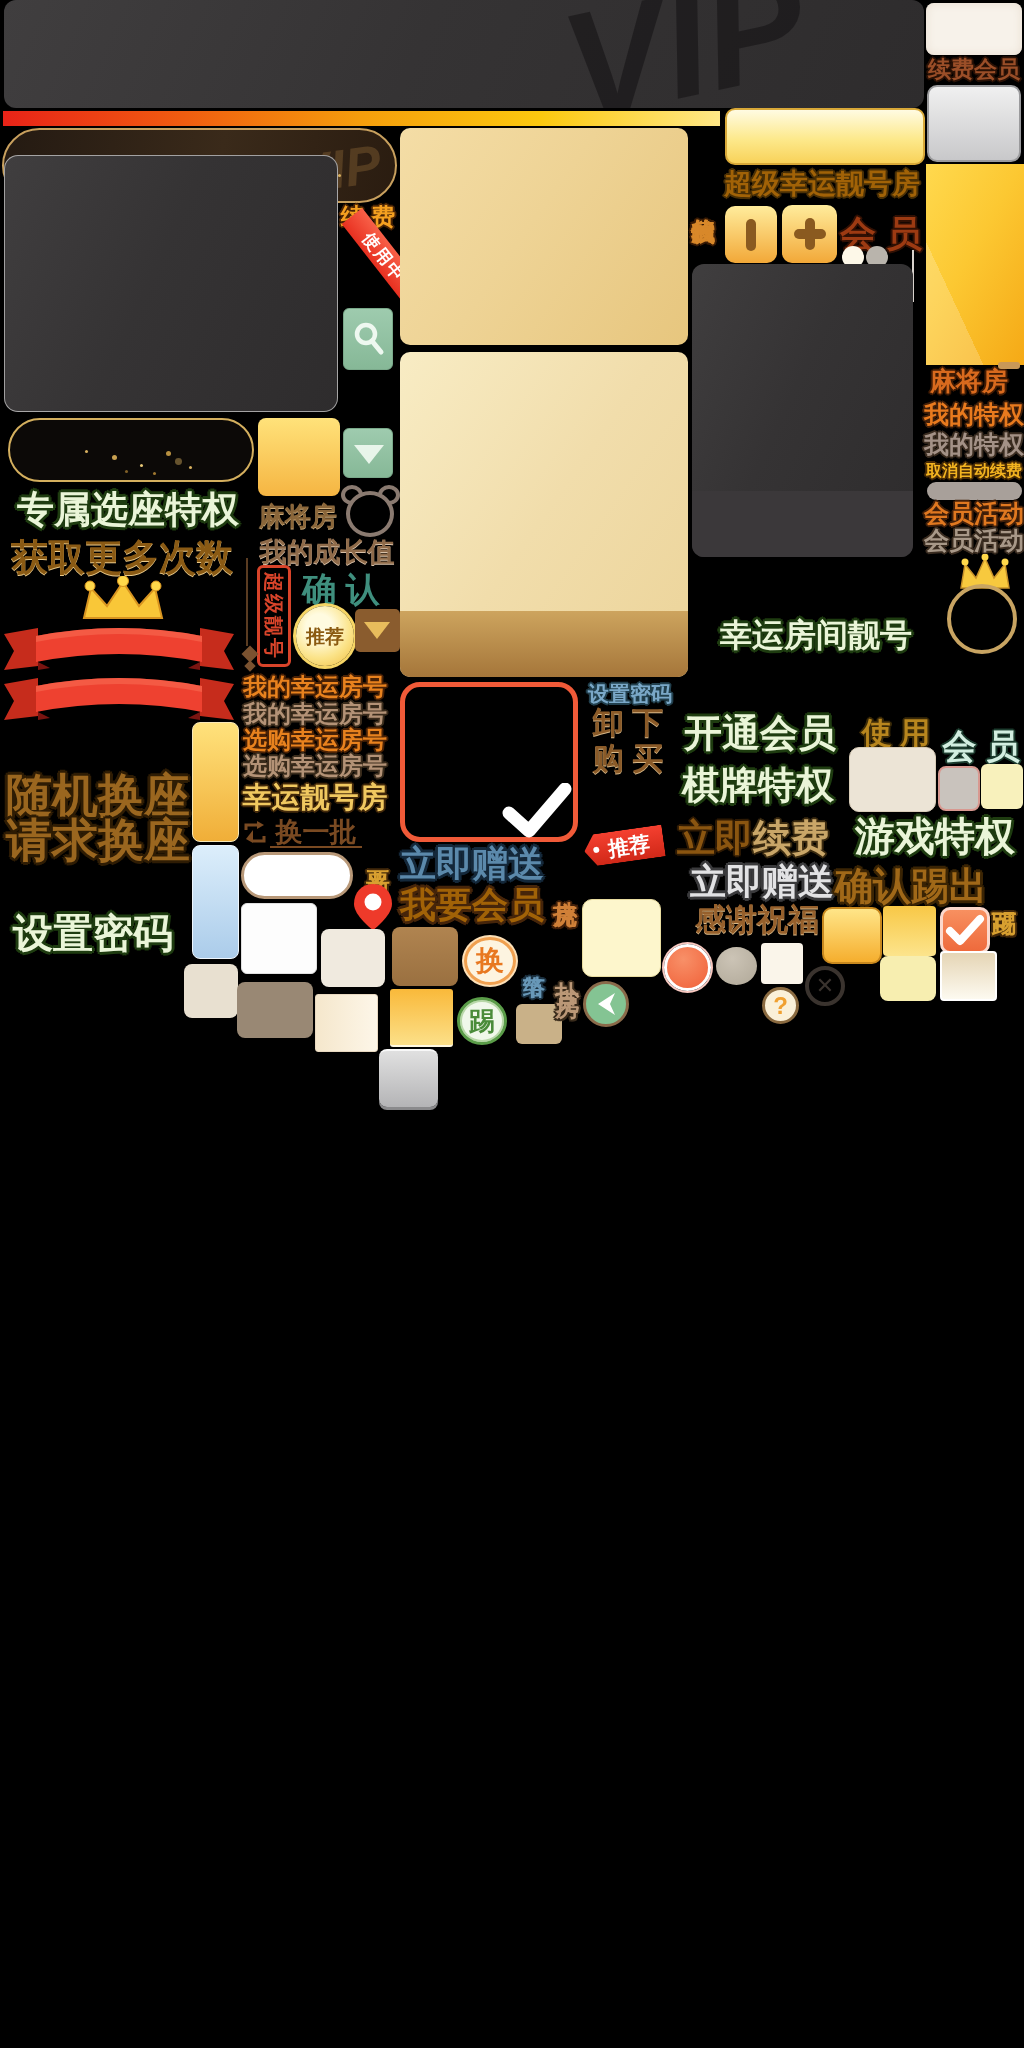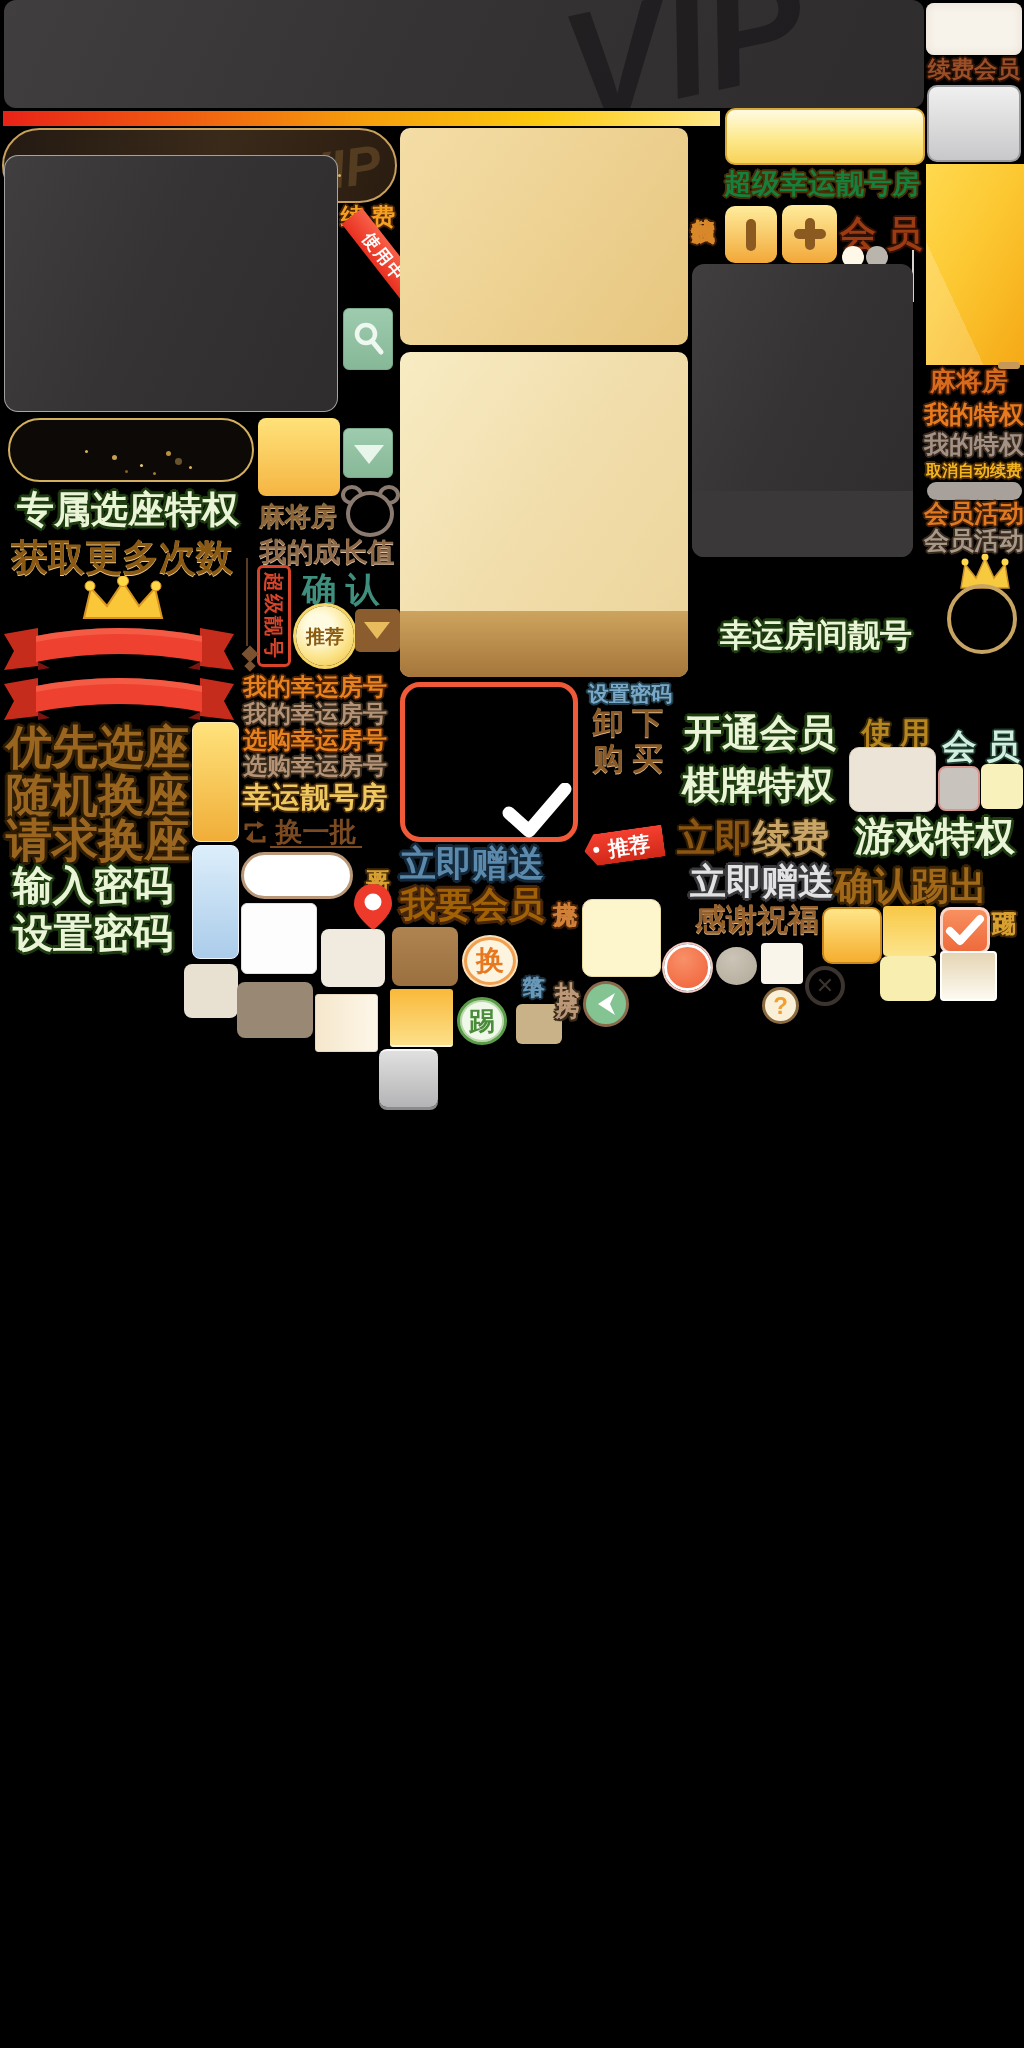--- a/index.html
+++ b/index.html
@@ -62,21 +62,21 @@
   </div>
 
   <div class="el goldpanel" style="left:400px;top:128px;width:288px;height:217px;border-radius:10px;"></div>
   <div class="el" style="left:400px;top:352px;width:288px;height:325px;border-radius:10px;background:linear-gradient(125deg,#f8ecc4,#f1ddab 50%,#ecd49a);overflow:hidden;">
     <div class="el" style="left:0;bottom:0;width:288px;height:66px;background:linear-gradient(180deg,#cda45e,#a5763a);"></div>
   </div>
   <div class="t v ol" style="left:688px;top:126px;width:30px;height:148px;font-size:24px;color:#d8882a;--oc:#3a1c06;">我的成长值</div>
 
   <div class="el" style="left:725px;top:108px;width:200px;height:57px;border-radius:10px;border:2px solid #d8a838;
               background:linear-gradient(180deg,#fffbe2,#fde98c 55%,#f8d25a);"></div>
-  <div class="t ol" style="left:716px;top:165px;width:212px;height:38px;font-size:28px;color:#15803d;--oc:#4a3006;">超级幸运靓号房</div>
+  <div class="t ol" style="left:716px;top:165px;width:212px;height:38px;font-size:28px;color:#a16207;--oc:#4a3006;">超级幸运靓号房</div>
   <div class="el" style="left:725px;top:206px;width:52px;height:57px;border-radius:10px;background:linear-gradient(180deg,#ffec9c,#f2a838);">
     <div class="el" style="left:21px;top:13px;width:10px;height:32px;border-radius:5px;background:#8a5a20;"></div>
   </div>
   <div class="el" style="left:782px;top:205px;width:55px;height:58px;border-radius:10px;background:linear-gradient(180deg,#ffec9c,#f2a838);">
     <div class="el" style="left:23px;top:13px;width:10px;height:32px;border-radius:5px;background:#8a5a20;"></div>
     <div class="el" style="left:12px;top:24px;width:32px;height:10px;border-radius:5px;background:#8a5a20;"></div>
   </div>
   <div class="t ol" style="left:834px;top:206px;width:94px;height:56px;font-size:36px;color:#9c3a12;--oc:#301004;">会 员</div>
   <div class="el" style="left:842px;top:246px;width:22px;height:22px;border-radius:50%;background:#fdf8e8;"></div>
   <div class="el" style="left:866px;top:246px;width:22px;height:22px;border-radius:50%;background:#b9b4ac;"></div>
@@ -150,24 +150,22 @@
   </svg>
   <svg class="el" style="left:2px;top:670px;" width="234" height="50" viewBox="0 0 234 50">
     <path d="M2,14 L36,8 L36,46 L2,50 L12,31 Z" fill="#c62c1c"></path>
     <path d="M232,14 L198,8 L198,46 L232,50 L222,31 Z" fill="#c62c1c"></path>
     <path d="M36,42 L48,48 L36,50 Z" fill="#7a1410"></path>
       <path d="M198,42 L186,48 L198,50 Z" fill="#7a1410"></path>
     <path d="M34,16 Q117,0 200,16 L200,42 Q117,26 34,42 Z" fill="#ee4130"></path>
     <path d="M34,16 Q117,0 200,16 L200,22 Q117,6 34,22 Z" fill="#f86a52" opacity=".6"></path>
   </svg>
 
-  <div class="t ol" style="left:0;top:720px;width:196px;height:54px;font-size:46px;color:#9a661f;--oc:#2e1c04;--w:3px;">优先选座</div>
   <div class="t ol" style="left:0;top:770px;width:196px;height:50px;font-size:46px;color:#9a661f;--oc:#2e1c04;--w:3px;">随机换座</div>
   <div class="t ol" style="left:0;top:816px;width:196px;height:48px;font-size:46px;color:#9a661f;--oc:#2e1c04;--w:3px;">请求换座</div>
-  <div class="t ol grn" style="left:0;top:861px;width:186px;height:48px;font-size:40px;">输入密码</div>
   <div class="t ol grn" style="left:0;top:909px;width:186px;height:48px;font-size:40px;">设置密码</div>
 
   <div class="el" style="left:192px;top:722px;width:47px;height:120px;border-radius:8px;border:1px solid #f8e8b8;background:linear-gradient(180deg,#ffe27c,#f0ae38);"></div>
   <div class="el" style="left:192px;top:845px;width:47px;height:114px;border-radius:8px;border:1px solid #eef6fd;background:linear-gradient(180deg,#dceefb,#abccea);"></div>
 
   <div class="t ol" style="left:238px;top:673px;width:154px;height:27px;font-size:24px;color:#e8821e;--oc:#4a2206;">我的幸运房号</div>
   <div class="t ol" style="left:238px;top:700px;width:154px;height:27px;font-size:24px;color:#b39276;--oc:#3a2c1c;">我的幸运房号</div>
   <div class="t ol" style="left:238px;top:726px;width:154px;height:27px;font-size:24px;color:#e8821e;--oc:#4a2206;">选购幸运房号</div>
   <div class="t ol" style="left:238px;top:752px;width:154px;height:27px;font-size:24px;color:#b39276;--oc:#3a2c1c;">选购幸运房号</div>
   <div class="t ol" style="left:240px;top:780px;width:150px;height:34px;font-size:29px;color:#f0c860;--oc:#42280a;">幸运靓号房</div>

